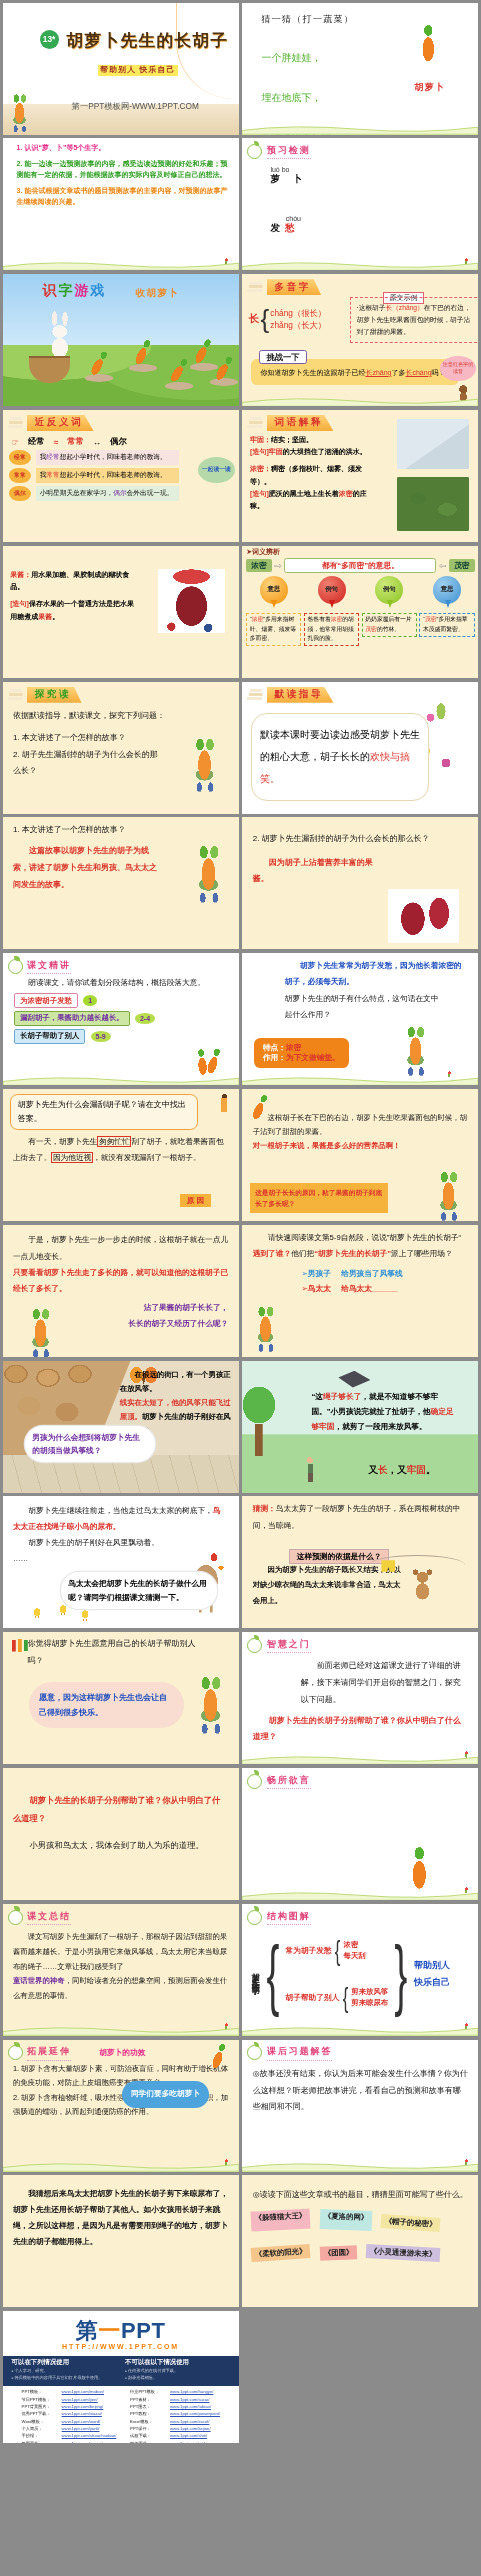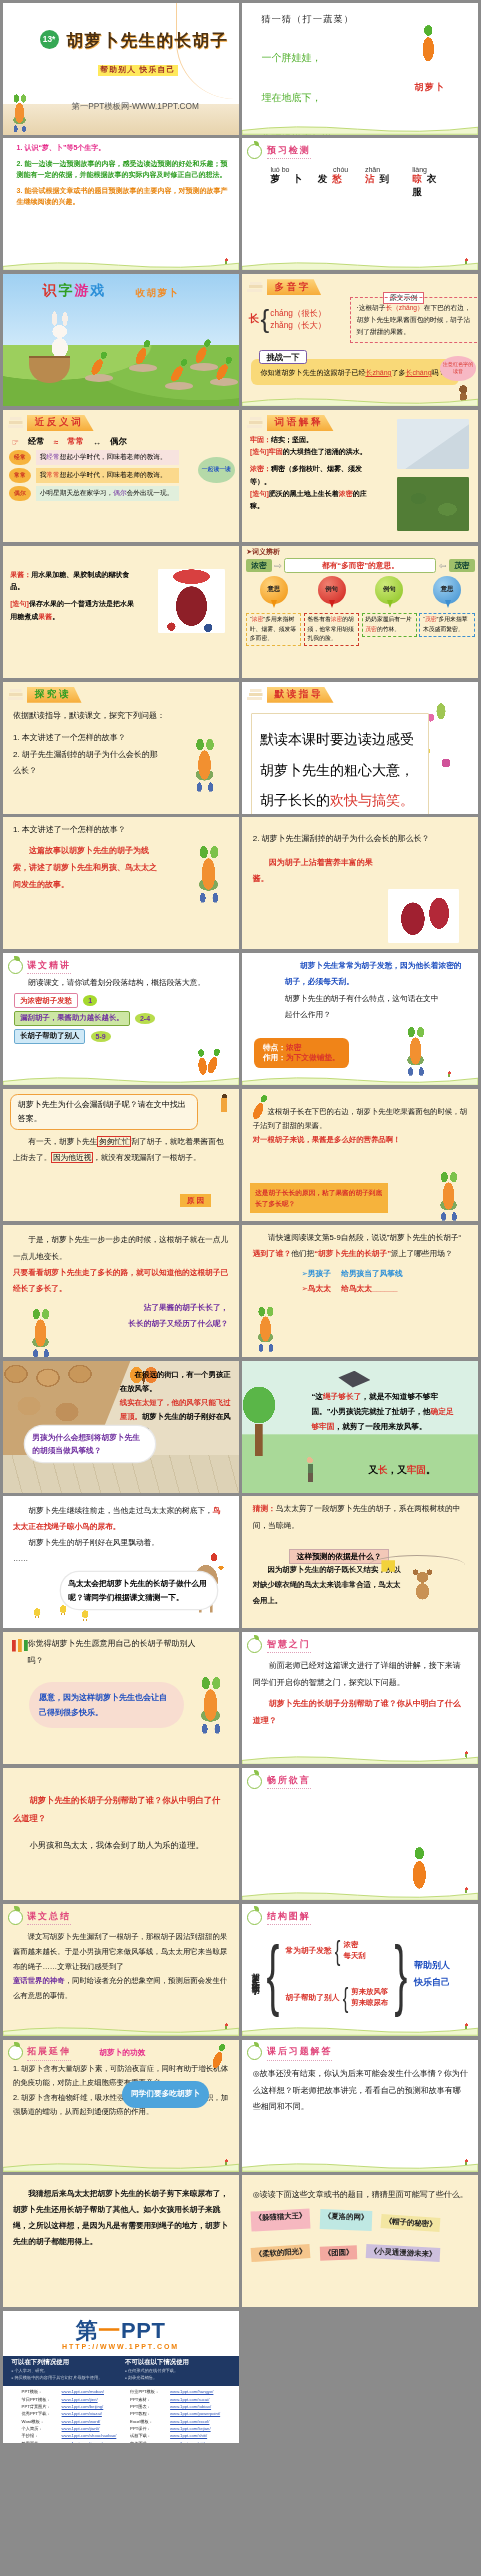--- a/index.html
+++ b/index.html
@@ -49,21 +49,21 @@
   .squiggle{position:absolute;right:3.8px;top:0;width:58px;height:96px;border-left:1.3px solid #f3b15a;border-radius:0 0 0 58px;opacity:.6;}
   
   .s2-h{font-size:9px;color:#222;margin:10.3px 0 1.3px 19px;letter-spacing:1.3px;}
   .s2-line{font-size:10px;color:#53b12f;font-weight:normal;margin-left:19px;line-height:1.65;margin-top:24px;}
   .s2-ans{position:absolute;right:33px;top:78px;color:#d9342b;font-size:9px;font-weight:bold;letter-spacing:1.3px;}
   
   .s3-i{margin:5.1px 9px 0 14px;font-weight:bold;font-size:7px;line-height:1.55;}
   
   .s4-b{margin:16.7px 13px 0 14px;font-size:8.7px;line-height:2.5;color:#111;}
   
-  .s5-grid{display:grid;grid-template-columns:1fr 1fr 1fr 1fr;padding:6.4px 19px 0 28px;row-gap:14px;}
+  .s5-grid{display:grid;grid-template-columns:1fr;padding:6.4px 19px 0 28px;row-gap:29px;}
   .py{font-size:7px;color:#333;margin-bottom:0;}
   .hz{font-size:9.6px;font-weight:bold;letter-spacing:5.1px;color:#111;}
   
   .s6{background:linear-gradient(#9fd0f2 0%,#cfe9fa 55%,#8fc653 56%,#7ab944 100%);}
   .s6-grass{position:absolute;left:0;right:0;bottom:0;height:61px;background:
     radial-gradient(167px 58px at 20% 0,#9ccf5d 60%,transparent 61%),
     radial-gradient(192px 71px at 85% 20%,#83c04b 60%,transparent 61%),#74b33e;}
   .s6-t{position:absolute;top:7.7px;left:40px;font-size:14px;font-weight:bold;letter-spacing:1.9px;}
   .s6-sub{position:absolute;top:13px;left:133px;font-size:9.6px;font-weight:bold;color:#f08c28;letter-spacing:1.3px;}
   .rabbit{position:absolute;left:40px;top:37px;width:36px;height:51px;background:
@@ -109,21 +109,21 @@
   .bl-o{background:radial-gradient(circle at 35% 30%,#ffd27a,#f0920c);}.bl-o::after{border-top-color:#f0920c;}
   .bl-r{background:radial-gradient(circle at 35% 30%,#f08070,#cf1f1a);}.bl-r::after{border-top-color:#cf1f1a;}
   .bl-g{background:radial-gradient(circle at 35% 30%,#cde97a,#8bc320);}.bl-g::after{border-top-color:#8bc320;}
   .bl-b{background:radial-gradient(circle at 35% 30%,#9fd0f0,#3d8fd0);}.bl-b::after{border-top-color:#3d8fd0;}
   .s11-box{margin-top:9px;font-size:5.8px;line-height:1.6;padding:1.9px 2.6px;border:0.6px dashed;}
   .bd-o{border-color:#e8b43c}.bd-r{border-color:#cf3a2a}.bd-g{border-color:#5cb134}.bd-b{border-color:#3d8fd0}
   
   .qbody{padding:5.1px 10.3px 0 10.3px;font-size:8px;line-height:2.1;color:#111;}
   .ans{font-weight:bold;}
   
-  .s13-box{position:absolute;left:9px;top:31px;width:160px;border:0.6px solid #e8d8b0;border-radius:1px;padding:10.3px 7.7px;font-size:14px;line-height:2.2;background:#fff;}
+  .s13-box{position:absolute;left:9px;top:31px;width:160px;border:0.6px solid #e8d8b0;border-radius:16px;padding:10.3px 7.7px;font-size:10px;line-height:2.2;background:#fff;}
   .deco-flower{position:absolute;right:18px;top:19px;width:45px;height:77px;background:
     radial-gradient(6.4px 11.5px at 26px 10.3px,#9fc653 70%,transparent 71%),
     radial-gradient(5.1px 5.1px at 15.4px 16.7px,#e569a8 75%,transparent 76%),
     radial-gradient(5.8px 5.8px at 31px 62px,#d0539a 75%,transparent 76%),
     radial-gradient(4.5px 4.5px at 11.5px 50px,#ead24a 75%,transparent 76%);background-repeat:no-repeat;}
   
   .segrow{display:flex;align-items:center;gap:5.1px;margin:3.2px 0 0 11.5px;}
   .segbox{border:0.6px solid;border-radius:1.9px;padding:1.3px 5.1px;font-size:7.4px;font-weight:bold;}
   .sb1{background:#fff;border-color:#e080a0;color:#d9342b;}
   .sb2{background:#cde6a4;border-color:#7aa83a;color:#7030a0;}
@@ -509,21 +509,21 @@
     <div class="s18-bub">胡萝卜先生为什么会漏刮胡子呢？请在文中找出答案。</div>
     <div class="pencil"></div>
     <div class="qbody" style="font-size:7.7px;padding-top:3.8px;">
       <span style="text-indent:2em;display:inline-block;">有一天，胡萝卜先生</span><span class="boxr">匆匆忙忙</span><span>刮了胡子，就吃着果酱面包上街去了。</span><span class="boxr">因为他近视</span><span>，就没有发现漏刮了一根胡子。</span>
     </div>
     <div class="cause">原  因</div>
   </div>
 
   <div class="cell">
     <div class="carrot" style="left:9px;top:5.1px;transform:rotate(24deg);"></div>
-    <div class="qbody" style="font-size:7.4px;padding-top:16px;line-height:1.9;">
+    <div class="qbody" style="font-size:7.4px;padding-top:22px;line-height:1.9;">
       <span style="text-indent:2em;display:inline-block;">这根胡子长在下巴的右边，胡萝卜先生吃果酱面包的时候，胡子沾到了甜甜的果酱。</span><span class="red bold">对一根胡子来说，果酱是多么好的营养品啊！</span>
     </div>
     <div style="position:absolute;left:7.7px;bottom:7.7px;width:128px;background:#f6b33c;padding:3.8px 5.1px;font-size:6.7px;font-weight:bold;color:#d9342b;line-height:1.7;">这是胡子长长的原因，粘了果酱的胡子到底长了多长呢？</div>
     <div class="cman" style="right:18px;bottom:6.4px;transform:scale(1.3);"></div>
   </div>
 
   <div class="cell">
     <div class="qbody" style="font-size:7.7px;padding-top:7.7px;">
       <span style="text-indent:2em;display:inline-block;">于是，胡萝卜先生一步一步走的时候，这根胡子就在一点儿一点儿地变长。</span><span class="red bold">只要看看胡萝卜先生走了多长的路，就可以知道他的这根胡子已经长了多长了。</span>
       <div class="purple bold" style="text-align:right;margin-top:2.6px;">沾了果酱的胡子长长了，</div>
@@ -599,21 +599,21 @@
     <div class="s26-cloud">愿意，因为这样胡萝卜先生也会让自己得到很多快乐。</div>
     <div class="cman" style="right:16.7px;top:54px;transform:scale(1.5);"></div>
   </div>
 
   <div class="cell white">
     <div class="hdr1">
         <span class="bud"></span>
         <span class="h1t">智慧之门</span>
       </div>
     <div class="qbody" style="font-size:8px;">
-      <span style="text-indent:2em;display:inline-block;">前面老师已经对这篇课文进行了详细的讲解，接下来请同学们开启你的智慧之门，探究以下问题。</span>
+      <span style="text-indent:2em;display:inline-block;margin-left:48px;">前面老师已经对这篇课文进行了详细的讲解，接下来请同学们开启你的智慧之门，探究以下问题。</span>
       <div class="red bold" style="text-indent:2em;margin-top:3.8px;">胡萝卜先生的长胡子分别帮助了谁？你从中明白了什么道理？</div>
     </div>
     <div class="hill">
         <svg width="236" height="10.3" viewBox="0 0 368 16">
           <path d="M0 16 L0 10 Q80 0 180 8 T368 5 L368 16 Z" fill="#f0f7d0" stroke="#bcd874" stroke-width="1.5"></path>
         </svg>
         <span class="flower" style="right:9px;top:-2.6px;"></span>
       </div>
   </div>
 

